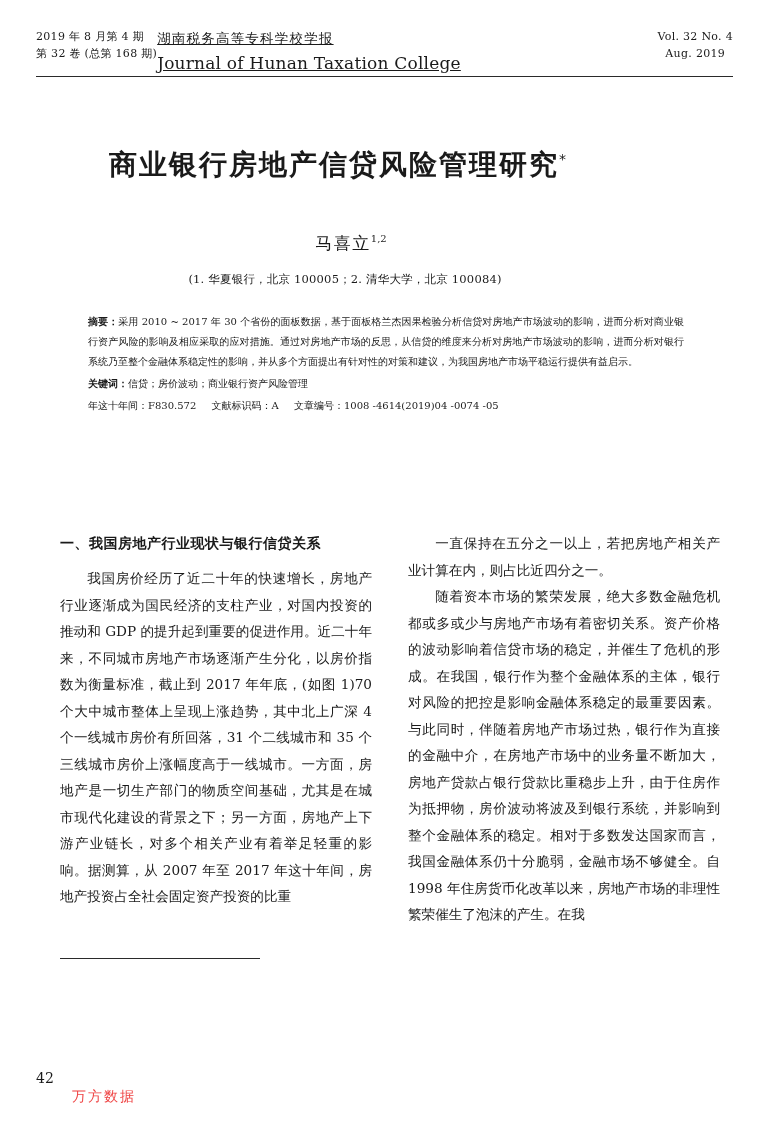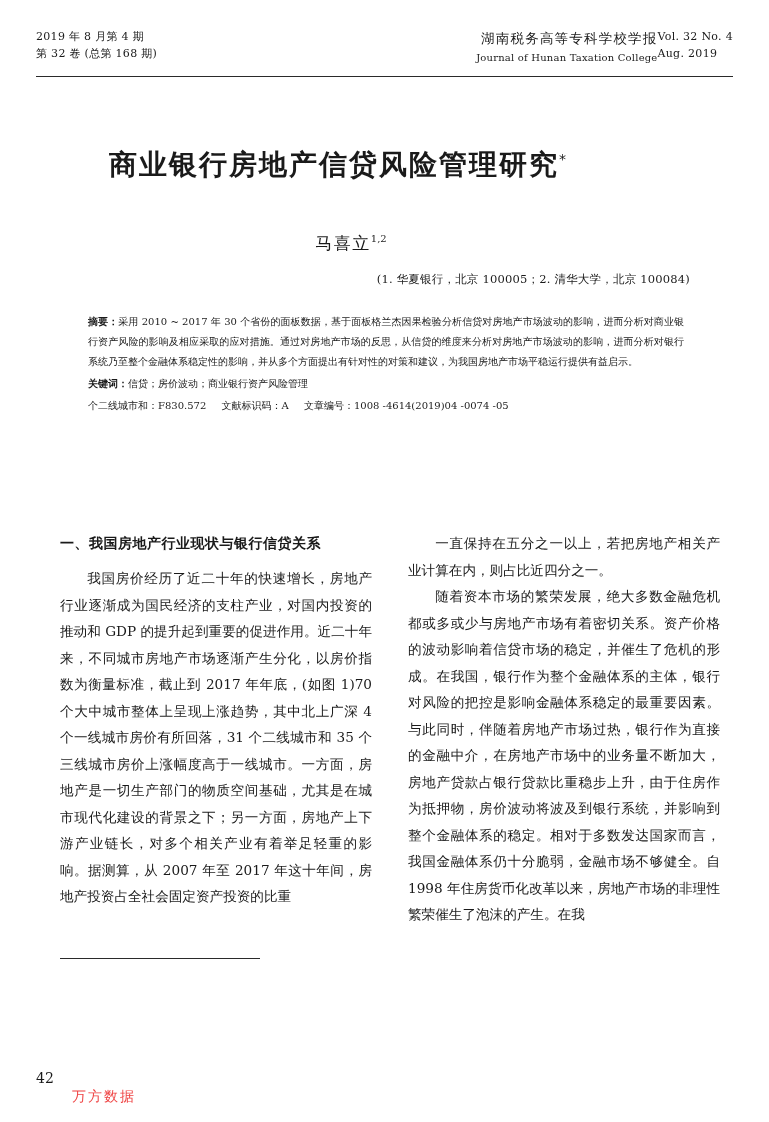--- a/index.html
+++ b/index.html
@@ -34,33 +34,34 @@
     justify-content: space-between;
     align-items: flex-start;
     font-size: 11px;
     line-height: 1.55;
   }
   .rh-left, .rh-right {
     font-family: "DejaVu Serif", "Liberation Serif", serif;
     white-space: nowrap;
   }
   .rh-left { text-align: left; letter-spacing: 0.3px; }
-  .rh-right { text-align: left; letter-spacing: 0.3px; }
+  .rh-right { text-align: center; letter-spacing: 0.3px; }
   .rh-center {
-    text-align: right;
+    text-align: left;
     flex: 1;
+    text-decoration: underline;
   }
   .rh-center .cn {
     font-size: 13.5px;
     letter-spacing: 1.2px;
     display: block;
     margin-bottom: 1px;
   }
   .rh-center .en {
-    font-size: 10px;
+    font-size: 17px;
     display: block;
     font-family: "DejaVu Serif", "Liberation Serif", serif;
     letter-spacing: 0.2px;
   }
   .rule {
     position: absolute;
     left: 36px;
     top: 76px;
     width: 697px;
     height: 0;
@@ -95,21 +96,21 @@
   }
   .author sup {
     font-size: 10px;
     letter-spacing: 0;
   }
   .affil {
     position: absolute;
     top: 272px;
     left: 0;
     width: 690px;
-    text-align: right;
+    text-align: center;
     font-size: 11.5px;
     letter-spacing: 0.2px;
   }
 
   
   .abs-block {
     position: absolute;
     left: 88px;
     top: 312px;
     width: 596px;
@@ -225,21 +226,21 @@
   <div class="affil">(1. 华夏银行，北京   100005；2. 清华大学，北京   100084)</div>
 
   <div class="abs-block">
     <p>
       <span class="abs-label">摘要：</span><span class="abs-body">采用 2010 ~ 2017 年 30 个省份的面板数据，基于面板格兰杰因果检验分析信贷对房地产市场波动的影响，进而分析对商业银行资产风险的影响及相应采取的应对措施。通过对房地产市场的反思，从信贷的维度来分析对房地产市场波动的影响，进而分析对银行系统乃至整个金融体系稳定性的影响，并从多个方面提出有针对性的对策和建议，为我国房地产市场平稳运行提供有益启示。</span>
     </p>
     <p class="kw">
       <span class="abs-label">关键词：</span><span>信贷；房价波动；商业银行资产风险管理</span>
     </p>
     <p class="clc">
-      <span>个二线城市和：</span><span>F830.572</span><span class="gap"></span>
+      <span>年这十年间：</span><span>F830.572</span><span class="gap"></span>
       <span>文献标识码：</span><span>A</span><span class="gap"></span>
       <span>文章编号：</span><span>1008 -4614(2019)04 -0074 -05</span>
     </p>
   </div>
 
   <div class="columns">
     <div class="col">
       <h2>一、我国房地产行业现状与银行信贷关系</h2>
       <p>我国房价经历了近二十年的快速增长，房地产行业逐渐成为国民经济的支柱产业，对国内投资的推动和 GDP 的提升起到重要的促进作用。近二十年来，不同城市房地产市场逐渐产生分化，以房价指数为衡量标准，截止到 2017 年年底，(如图 1)70 个大中城市整体上呈现上涨趋势，其中北上广深 4 个一线城市房价有所回落，31 个二线城市和 35 个三线城市房价上涨幅度高于一线城市。一方面，房地产是一切生产部门的物质空间基础，尤其是在城市现代化建设的背景之下；另一方面，房地产上下游产业链长，对多个相关产业有着举足轻重的影响。据测算，从 2007 年至 2017 年这十年间，房地产投资占全社会固定资产投资的比重</p>
     </div>

